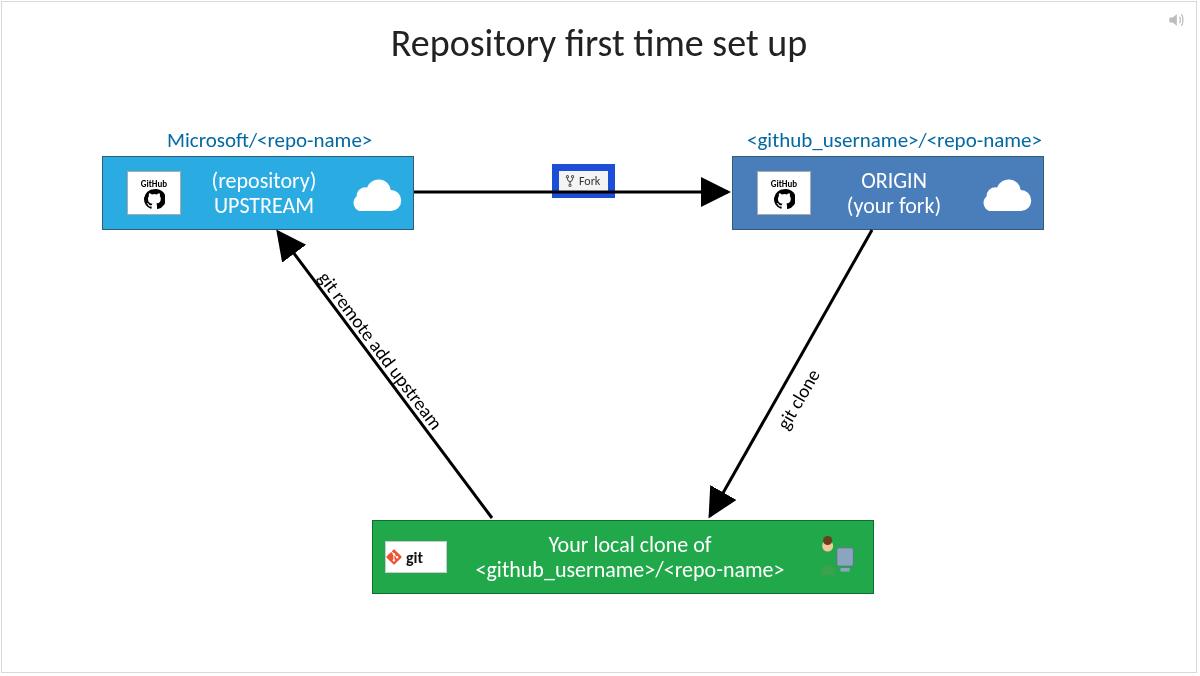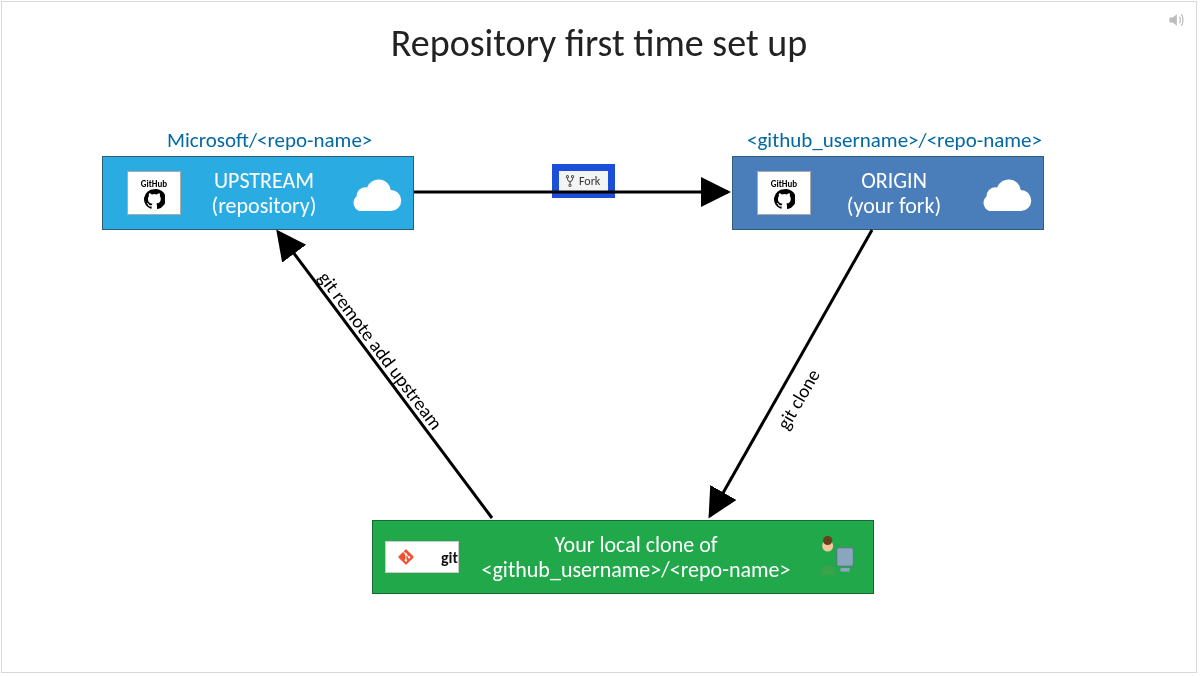--- a/index.html
+++ b/index.html
@@ -117,26 +117,25 @@
   }
 
   .git-badge {
     width: 60px;
     height: 30px;
     background: #fff;
     color: #111;
     margin-left: 12px;
     display: flex;
     align-items: center;
-    justify-content: space-between;
+    justify-content: flex-start;
     gap: 4px;
     font-weight: bold;
     font-size: 16px;
     border: 1px solid #ccc;
-    padding-left: 12px;
   }
   .git-badge svg { width: 16px; height: 16px; fill: #f05133; }
 
   .user-icon {
     width: 44px;
     margin-right: 16px;
   }
 
   .sound-icon {
     position: absolute;
@@ -172,22 +171,22 @@
   <div class="box-label origin-label">&lt;github_username&gt;/&lt;repo-name&gt;</div>
 
   <div class="box upstream-box">
     <div class="box-badge">
       <span>GitHub</span>
       <svg viewBox="0 0 16 16" width="22" height="20" fill="#000">
           <path d="M8 .2a8 8 0 0 0-2.5 15.6c.4.1.6-.2.6-.4v-1.5c-2.2.5-2.7-1-2.7-1-.4-1-.9-1.2-.9-1.2-.8-.5 0-.5 0-.5.9.1 1.3.9 1.3.9.8 1.3 2 .9 2.5.7.1-.6.3-.9.5-1.1-1.8-.2-3.6-.9-3.6-4a3 3 0 0 1 .8-2.1c-.1-.2-.4-1 .1-2.1 0 0 .7-.2 2.2.8a7.6 7.6 0 0 1 4 0c1.5-1 2.2-.8 2.2-.8.5 1.1.2 1.9.1 2.1a3 3 0 0 1 .8 2.1c0 3.1-1.9 3.8-3.6 4 .3.3.6.8.6 1.6v2.3c0 .2.1.5.6.4A8 8 0 0 0 8 .2z"></path>
         </svg>
     </div>
     <div class="box-text">
+      <div>(repository)</div>
       <div>UPSTREAM</div>
-      <div>(repository)</div>
     </div>
     <svg class="cloud" viewBox="0 0 64 40">
         <path d="M50 16a14 14 0 0 0-27-3 10 10 0 0 0-12 10A10 10 0 0 0 14 40h36a12 12 0 0 0 0-24z"></path>
       </svg>
   </div>
 
   <div class="box origin-box">
     <div class="box-badge">
       <span>GitHub</span>
       <svg viewBox="0 0 16 16" width="22" height="20" fill="#000">

